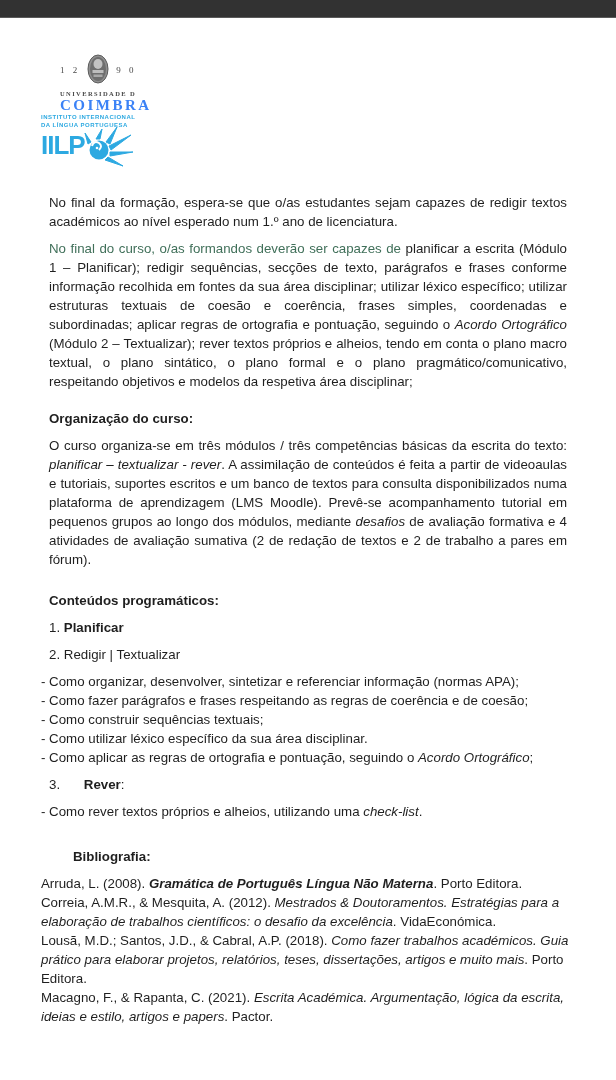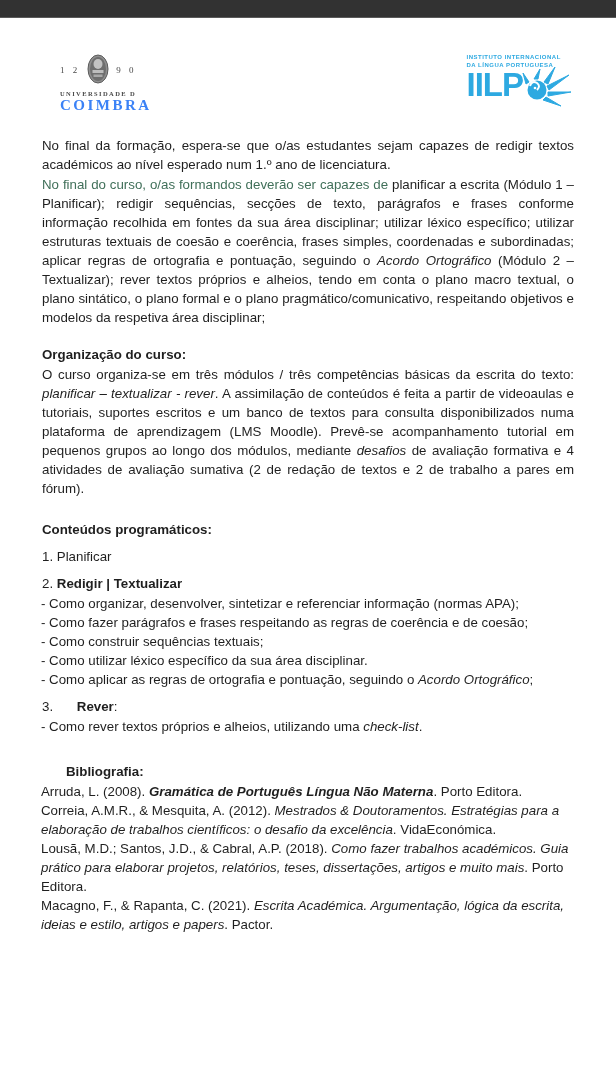--- a/index.html
+++ b/index.html
@@ -7,33 +7,33 @@
     width:616px; height:1080px;
     background:#ffffff;
     font-family:"Liberation Sans", sans-serif;
     color:#1f1f1f;
     overflow:hidden;
   }
   .top-bar { height:17px; background:#323232; border-bottom:1px solid #5a5a5a; }
   .page { padding:0 41px; }
 
   
-  .logo-row { display:flex; justify-content:space-between; align-items:flex-start; margin-top:36px; }
+  .logo-row { display:flex; justify-content:space-between; align-items:flex-start; margin-top:36px;flex-direction:column; }
   .uc-logo { color:#3f3f3f; font-family:"Liberation Serif", serif; margin-left:19px; }
   .uc-seal-row { display:flex; align-items:center; gap:7px; font-size:9px; letter-spacing:3px; color:#4a4a4a; }
   .uc-line1 { font-size:6.5px; letter-spacing:1.4px; font-weight:bold; margin-top:4px; color:#4a4a4a; }
   .uc-line2 { font-size:15px; letter-spacing:2.5px; font-weight:bold; margin-top:0px; color:#3b82f6; }
   .iilp-logo { color:#2da9e1; margin-right:2px; }
   .iilp-small { font-size:6px; font-weight:bold; letter-spacing:0.5px; line-height:7.5px; }
   .iilp-main { display:flex; align-items:flex-start; margin-top:2px; }
-  .iilp-acronym { font-size:33px; font-weight:900; letter-spacing:-1px; line-height:28px; }
+  .iilp-acronym { font-size:26px; font-weight:900; letter-spacing:-1px; line-height:28px; }
   .iilp-sun { margin-left:-2px; margin-top:-6px; }
 
   
-  main p, main h3, main h4 { margin:1px; font-size:13.3px; line-height:19px; }
+  main p, main h3, main h4 { margin:8px; font-size:13.3px; line-height:19px; }
   .just { text-align:justify; }
   h3.doc-h { font-weight:bold; margin-top:18px; }
   h3.doc-h.conteudos { margin-top:22px; }
   h3.doc-h.bib { margin-top:26px; }
   h4.sec-h { font-weight:normal; margin-top:8px; }
   .intro { margin-top:22px; }
   .item, .ref { margin:0; }
 </style>
 </head>
 <body>
@@ -93,25 +93,25 @@
     <p class="intro just"><span>No final da formação, espera-se que o/as estudantes sejam capazes de redigir textos académicos ao nível esperado num 1.º ano de licenciatura.</span></p>
 
     <p class="just"><span style="color: rgb(65, 112, 90);">No final do curso, o/as formandos deverão ser capazes de </span><span>planificar a escrita (Módulo 1 – Planificar); redigir sequências, secções de texto, parágrafos e frases conforme informação recolhida em fontes da sua área disciplinar; utilizar léxico específico; utilizar estruturas textuais de coesão e coerência, frases simples, coordenadas e subordinadas; aplicar regras de ortografia e pontuação, seguindo o </span><span style="font-style: italic;">Acordo Ortográfico</span><span> (Módulo 2 – Textualizar); rever textos próprios e alheios, tendo em conta o plano macro textual, o plano sintático, o plano formal e o plano pragmático/comunicativo, respeitando objetivos e modelos da respetiva área disciplinar;</span></p>
 
     <h3 class="doc-h">Organização do curso:</h3>
     <p class="just"><span>O curso organiza-se em três módulos / três competências básicas da escrita do texto: </span><span style="font-style: italic;">planificar – textualizar - rever</span><span>. A assimilação de conteúdos é feita a partir de videoaulas e tutoriais, suportes escritos e um banco de textos para consulta disponibilizados numa plataforma de aprendizagem (LMS Moodle). Prevê-se acompanhamento tutorial em pequenos grupos ao longo dos módulos, mediante </span><span style="font-style: italic;">desafios</span><span> de avaliação formativa e 4 atividades de avaliação sumativa (2 de redação de textos e 2 de trabalho a pares em fórum).</span></p>
 
     <h3 class="doc-h conteudos">Conteúdos programáticos:</h3>
 
     <section>
-      <h4 class="sec-h"><span>1. </span><span style="font-weight: normal;">Planificar</span></h4>
+      <h4 class="sec-h"><span>1. </span><span style="font-weight: bold;">Planificar</span></h4>
     </section>
 
     <section>
-      <h4 class="sec-h"><span>2. </span><span style="font-weight: bold; text-align: right;">Redigir | Textualizar</span></h4>
+      <h4 class="sec-h"><span>2. </span><span style="font-weight: normal; text-align: right;">Redigir | Textualizar</span></h4>
       <p class="item"><span>- Como organizar, desenvolver, sintetizar e referenciar informação (normas APA);</span></p>
       <p class="item"><span>- Como fazer parágrafos e frases respeitando as regras de coerência e de coesão;</span></p>
       <p class="item"><span>- Como construir sequências textuais;</span></p>
       <p class="item"><span>- Como utilizar léxico específico da sua área disciplinar.</span></p>
       <p class="item"><span>- Como aplicar as regras de ortografia e pontuação, seguindo o </span><span style="font-style: italic;">Acordo Ortográfico</span><span>;</span></p>
     </section>
 
     <section>
       <h4 class="sec-h"><span>3. </span><span style="font-weight: bold; padding-left: 20px;">Rever</span><span>:</span></h4>
       <p class="item"><span>- Como rever textos próprios e alheios, utilizando uma </span><span style="font-style: italic;">check-list</span><span>.</span></p>

